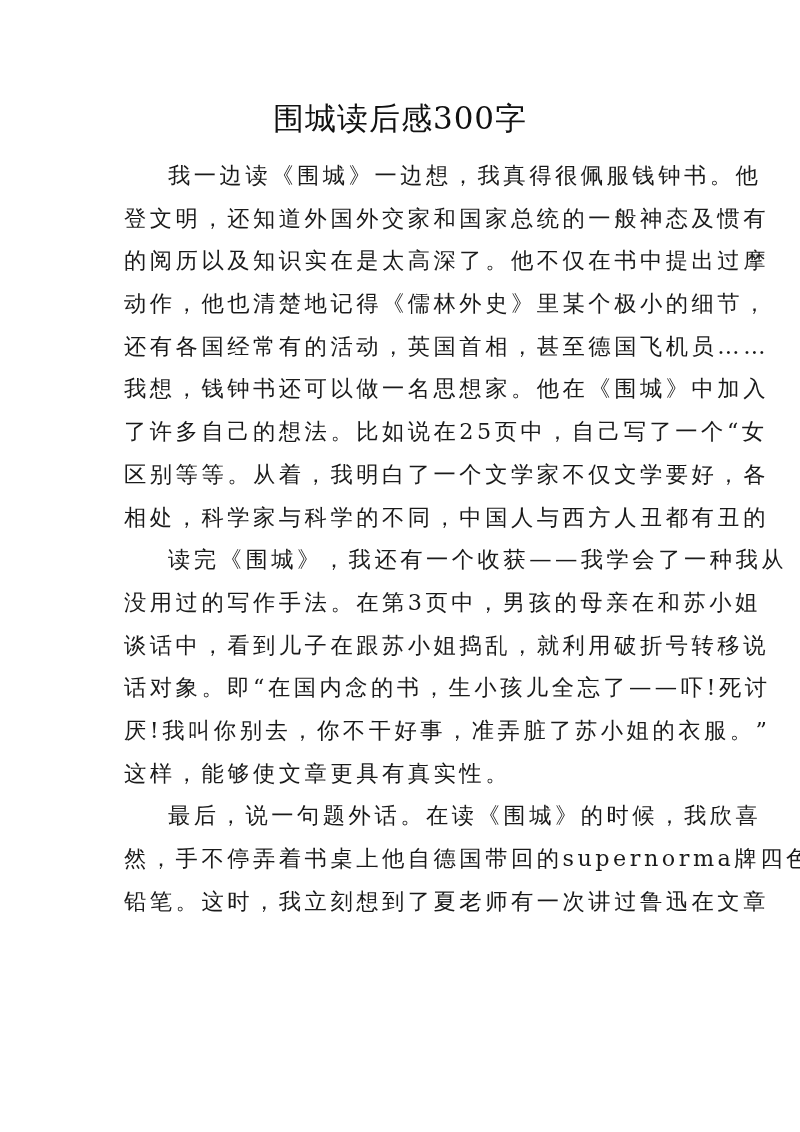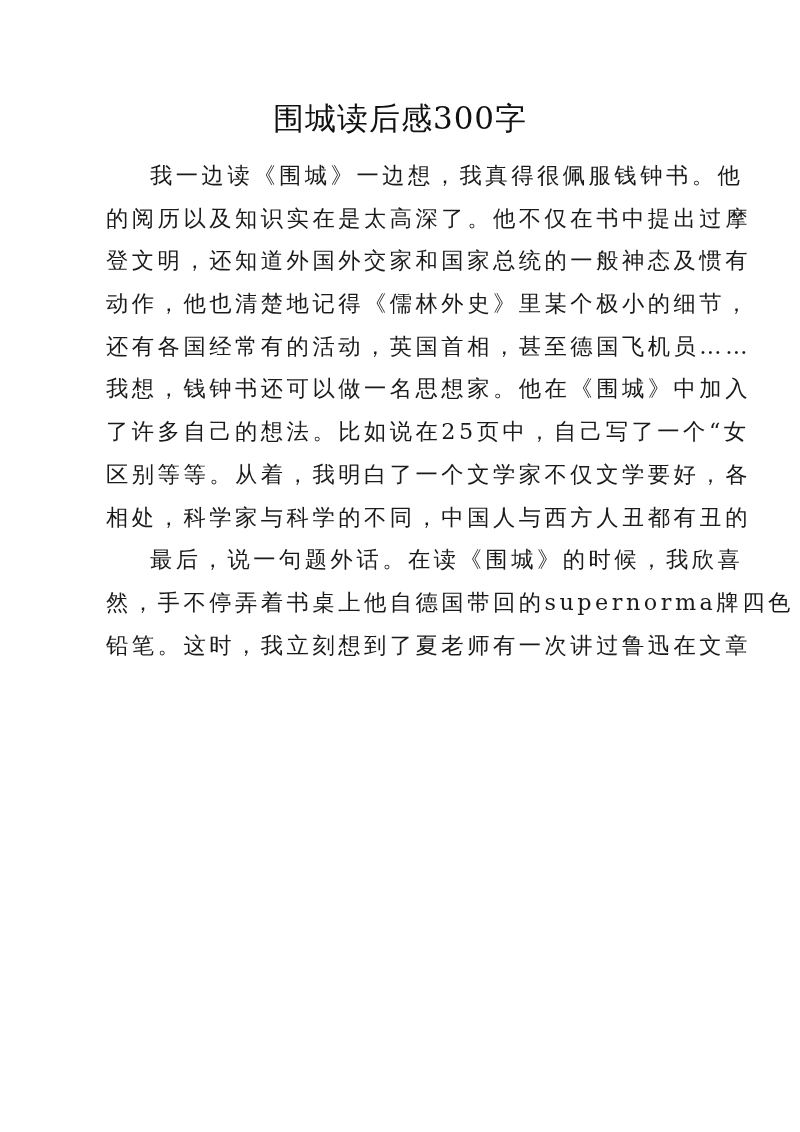--- a/index.html
+++ b/index.html
@@ -31,21 +31,21 @@
     text-align: center;
     font-size: 31px;
     line-height: 44px;
     font-weight: normal;
     letter-spacing: 1px;
     color: #111;
   }
   .body {
     position: absolute;
     top: 154px;
-    left: 106px;
+    left: 124px;
     width: 568px;
   }
   .line {
     display: block;
     height: 42.7px;
     line-height: 42.7px;
     font-size: 22.3px;
     white-space: nowrap;
     letter-spacing: 3.5px;
     color: #1a1a1a;
@@ -57,30 +57,38 @@
 </head>
 <body>
 
 <div class="page">
   <div class="title">围城读后感300字</div>
 
   <div class="body">
 
     <div>
       <span class="line indent">我一边读《围城》一边想，我真得很佩服钱钟书。他</span>
+      <span class="line">登文明，还知道外国外交家和国家总统的一般神态及惯有</span>
       <span class="line">的阅历以及知识实在是太高深了。他不仅在书中提出过摩</span>
-      <span class="line">登文明，还知道外国外交家和国家总统的一般神态及惯有</span>
       <span class="line">动作，他也清楚地记得《儒林外史》里某个极小的细节，</span>
       <span class="line">还有各国经常有的活动，英国首相，甚至德国飞机员……</span>
       <span class="line">我想，钱钟书还可以做一名思想家。他在《围城》中加入</span>
       <span class="line">了许多自己的想法。比如说在25页中，自己写了一个“女</span>
       <span class="line">区别等等。从着，我明白了一个文学家不仅文学要好，各</span>
       <span class="line">相处，科学家与科学的不同，中国人与西方人丑都有丑的</span>
     </div>
 
+    <div>
+      <span class="line indent">读完《围城》，我还有一个收获——我学会了一种我从</span>
+      <span class="line">没用过的写作手法。在第3页中，男孩的母亲在和苏小姐</span>
+      <span class="line">谈话中，看到儿子在跟苏小姐捣乱，就利用破折号转移说</span>
+      <span class="line">话对象。即“在国内念的书，生小孩儿全忘了——吓!死讨</span>
+      <span class="line">厌!我叫你别去，你不干好事，准弄脏了苏小姐的衣服。”</span>
+      <span class="line">这样，能够使文章更具有真实性。</span>
+    </div>
 
     <div>
       <span class="line indent">最后，说一句题外话。在读《围城》的时候，我欣喜</span>
       <span class="line">然，手不停弄着书桌上他自德国带回的supernorma牌四色</span>
       <span class="line">铅笔。这时，我立刻想到了夏老师有一次讲过鲁迅在文章</span>
     </div>
   </div>
 </div>
 
 </body></html>

